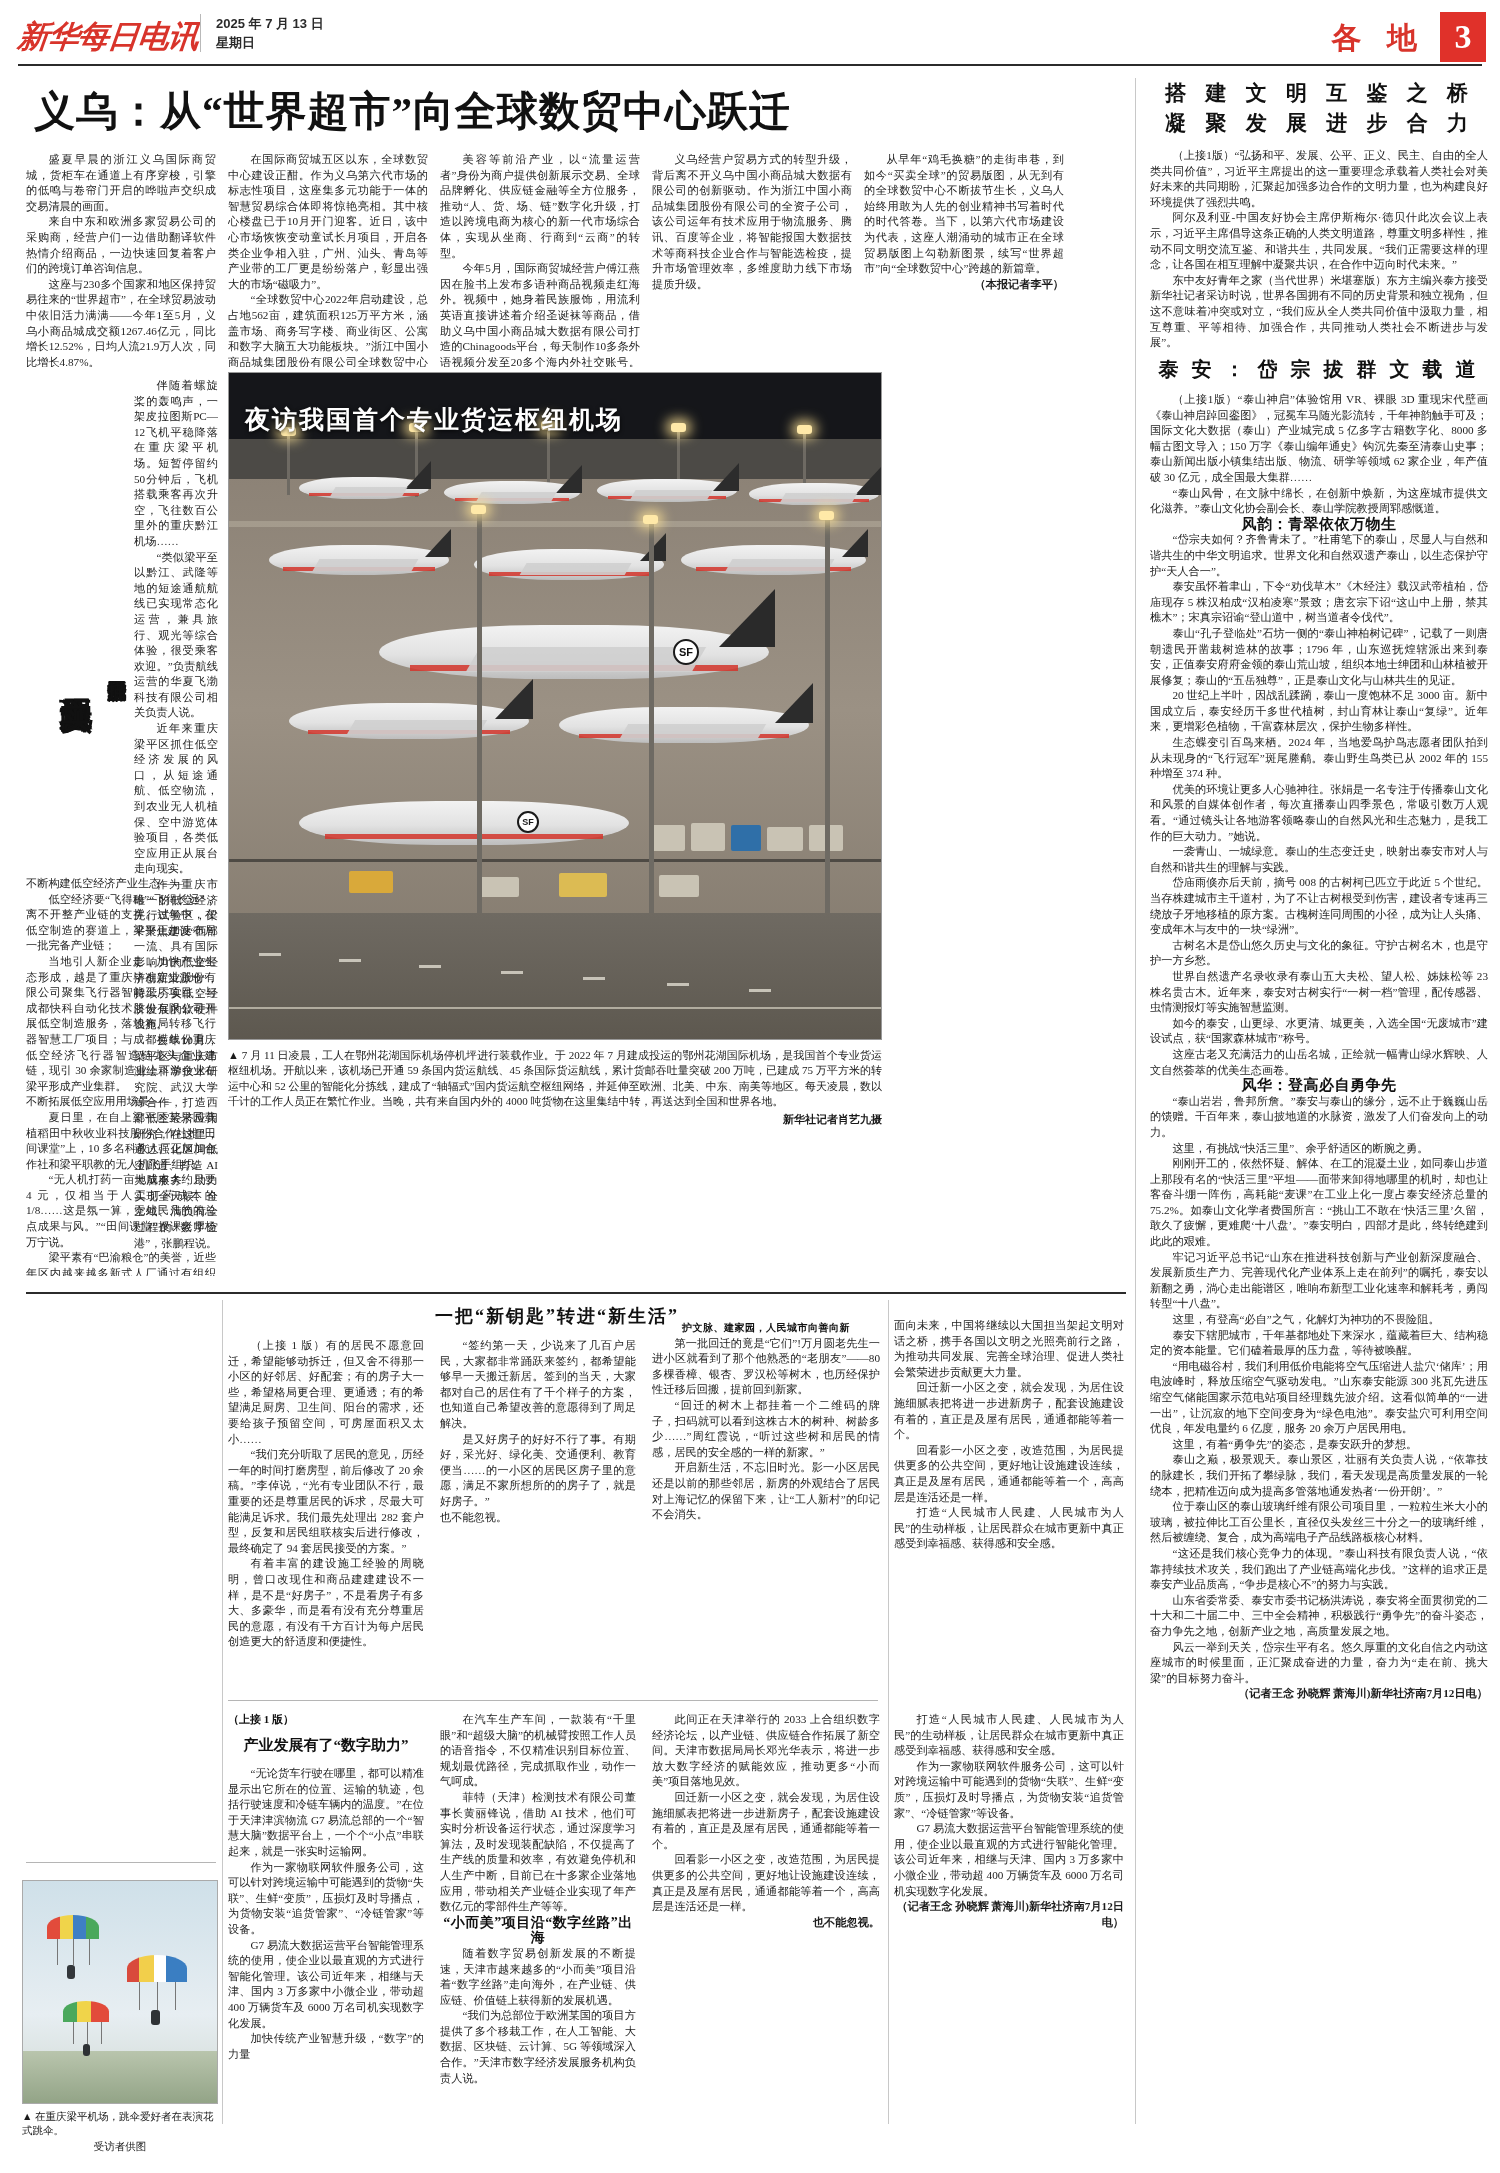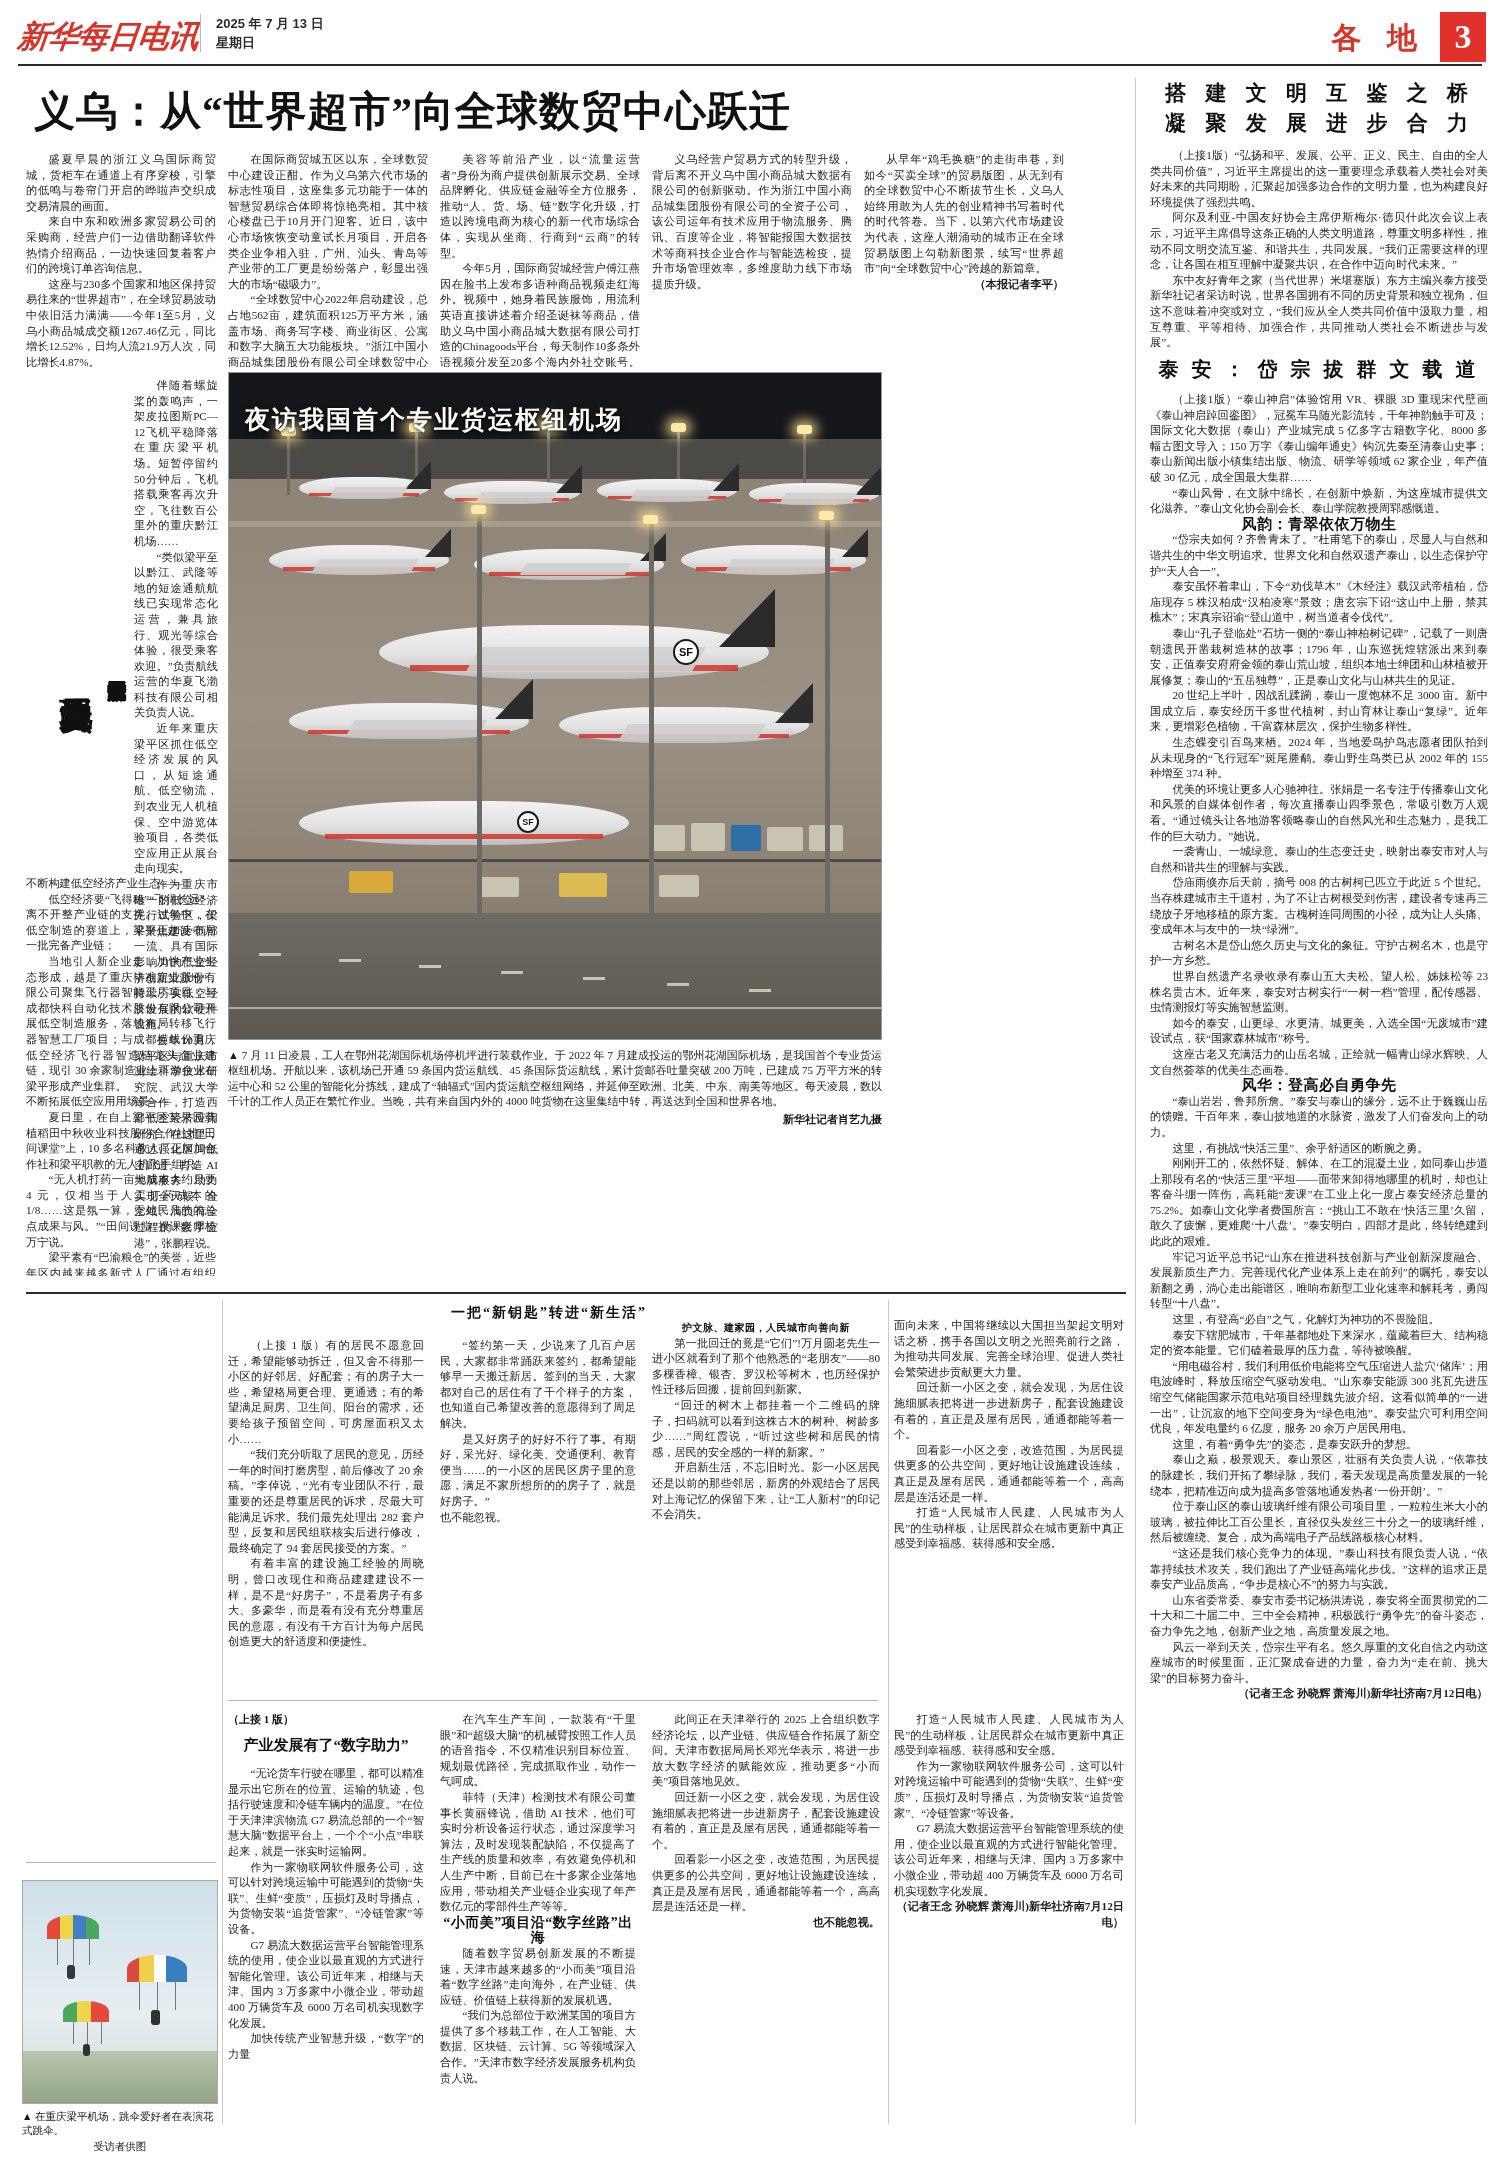--- a/index.html
+++ b/index.html
@@ -421,21 +421,21 @@
   <div class="lightpole" style="left:248px;top:140px;height:400px;width:5px;"></div>
   <div class="lightpole" style="left:420px;top:150px;height:390px;width:5px;"></div>
   <div class="lightpole" style="left:596px;top:146px;height:394px;width:5px;"></div>
 </div>
 
 <div id="photo-caption">
   <span>▲ 7 月 11 日凌晨，工人在鄂州花湖国际机场停机坪进行装载作业。于 2022 年 7 月建成投运的鄂州花湖国际机场，是我国首个专业货运枢纽机场。开航以来，该机场已开通 59 条国内货运航线、45 条国际货运航线，累计货邮吞吐量突破 200 万吨，已建成 75 万平方米的转运中心和 52 公里的智能化分拣线，建成了“轴辐式”国内货运航空枢纽网络，并延伸至欧洲、北美、中东、南美等地区。每天凌晨，数以千计的工作人员正在繁忙作业。当晚，共有来自国内外的 4000 吨货物在这里集结中转，再送达到全国和世界各地。</span>
   <div style="text-align:right;font-weight:bold;margin-top:2px;">新华社记者肖艺九摄</div>
 </div>
 
-<div class="sec-title" style="left:224px;top:1304px;width:650px;font-size:14px;letter-spacing:2px;">一把“新钥匙”转进“新生活”</div>
+<div class="sec-title" style="left:232px;top:1304px;width:650px;font-size:18px;letter-spacing:2px;">一把“新钥匙”转进“新生活”</div>
 
 <div class="col" style="left:228px;top:1338px;width:196px;height:352px;">
   <p>（上接 1 版）有的居民不愿意回迁，希望能够动拆迁，但又舍不得那一小区的好邻居、好配套；有的房子大一些，希望格局更合理、更通透；有的希望满足厨房、卫生间、阳台的需求，还要给孩子预留空间，可房屋面积又太小……</p>
   <p>“我们充分听取了居民的意见，历经一年的时间打磨房型，前后修改了 20 余稿。”李倬说，“光有专业团队不行，最重要的还是尊重居民的诉求，尽最大可能满足诉求。我们最先处理出 282 套户型，反复和居民组联核实后进行修改，最终确定了 94 套居民接受的方案。”</p>
   <p>有着丰富的建设施工经验的周晓明，曾口改现住和商品建建建设不一样，是不是“好房子”，不是看房子有多大、多豪华，而是看有没有充分尊重居民的意愿，有没有千方百计为每户居民创造更大的舒适度和便捷性。</p>
 </div>
 
 <div class="col" style="left:440px;top:1338px;width:196px;height:352px;">
   <p>“签约第一天，少说来了几百户居民，大家都非常踊跃来签约，都希望能够早一天搬迁新居。签到的当天，大家都对自己的居住有了千个样子的方案，也知道自己希望改善的意愿得到了周足解决。</p>
   <p>是又好房子的好好不行了事。有期好，采光好、绿化美、交通便利、教育便当……的一小区的居民区房子里的意愿，满足不家所想所的的房子了，就是好房子。”</p>
@@ -468,21 +468,21 @@
 
 <div class="col" style="left:440px;top:1712px;width:196px;height:412px;">
   <p>在汽车生产车间，一款装有“千里眼”和“超级大脑”的机械臂按照工作人员的语音指令，不仅精准识别目标位置、规划最优路径，完成抓取作业，动作一气呵成。</p>
   <p>菲特（天津）检测技术有限公司董事长黄丽锋说，借助 AI 技术，他们可实时分析设备运行状态，通过深度学习算法，及时发现装配缺陷，不仅提高了生产线的质量和效率，有效避免停机和人生产中断，目前已在十多家企业落地应用，带动相关产业链企业实现了年产数亿元的零部件生产等等。</p>
   <p class="subhead" style="font-size:14px;">“小而美”项目沿“数字丝路”出海</p>
   <p>随着数字贸易创新发展的不断提速，天津市越来越多的“小而美”项目沿着“数字丝路”走向海外，在产业链、供应链、价值链上获得新的发展机遇。</p>
   <p>“我们为总部位于欧洲某国的项目方提供了多个移栽工作，在人工智能、大数据、区块链、云计算、5G 等领域深入合作。”天津市数字经济发展服务机构负责人说。</p>
 </div>
 
 <div class="col" style="left:652px;top:1712px;width:228px;height:412px;">
-  <p>此间正在天津举行的 2025 上合组织数字经济论坛，以产业链、供应链合作拓展了新空间。天津市数据局局长邓光华表示，将进一步放大数字经济的赋能效应，推动更多“小而美”项目落地见效。</p>
+  <p>此间正在天津举行的 2033 上合组织数字经济论坛，以产业链、供应链合作拓展了新空间。天津市数据局局长邓光华表示，将进一步放大数字经济的赋能效应，推动更多“小而美”项目落地见效。</p>
   <p>回迁新一小区之变，就会发现，为居住设施细腻表把将进一步进新房子，配套设施建设有着的，直正是及屋有居民，通通都能等着一个。</p>
   <p>回看影一小区之变，改造范围，为居民提供更多的公共空间，更好地让设施建设连续，真正是及屋有居民，通通都能等着一个，高高层是连活还是一样。</p>
   <p class="byline">也不能忽视。</p>
 </div>
 
 <div class="col" style="left:894px;top:1712px;width:230px;height:412px;">
   <p>打造“人民城市人民建、人民城市为人民”的生动样板，让居民群众在城市更新中真正感受到幸福感、获得感和安全感。</p>
   <p>作为一家物联网软件服务公司，这可以针对跨境运输中可能遇到的货物“失联”、生鲜“变质”，压损灯及时导播点，为货物安装“追货管家”、“冷链管家”等设备。</p>
   <p>G7 易流大数据运营平台智能管理系统的使用，使企业以最直观的方式进行智能化管理。该公司近年来，相继与天津、国内 3 万多家中小微企业，带动超 400 万辆货车及 6000 万名司机实现数字化发展。</p>
   <p class="byline">（记者王念 孙晓辉 萧海川)新华社济南7月12日电）</p>

